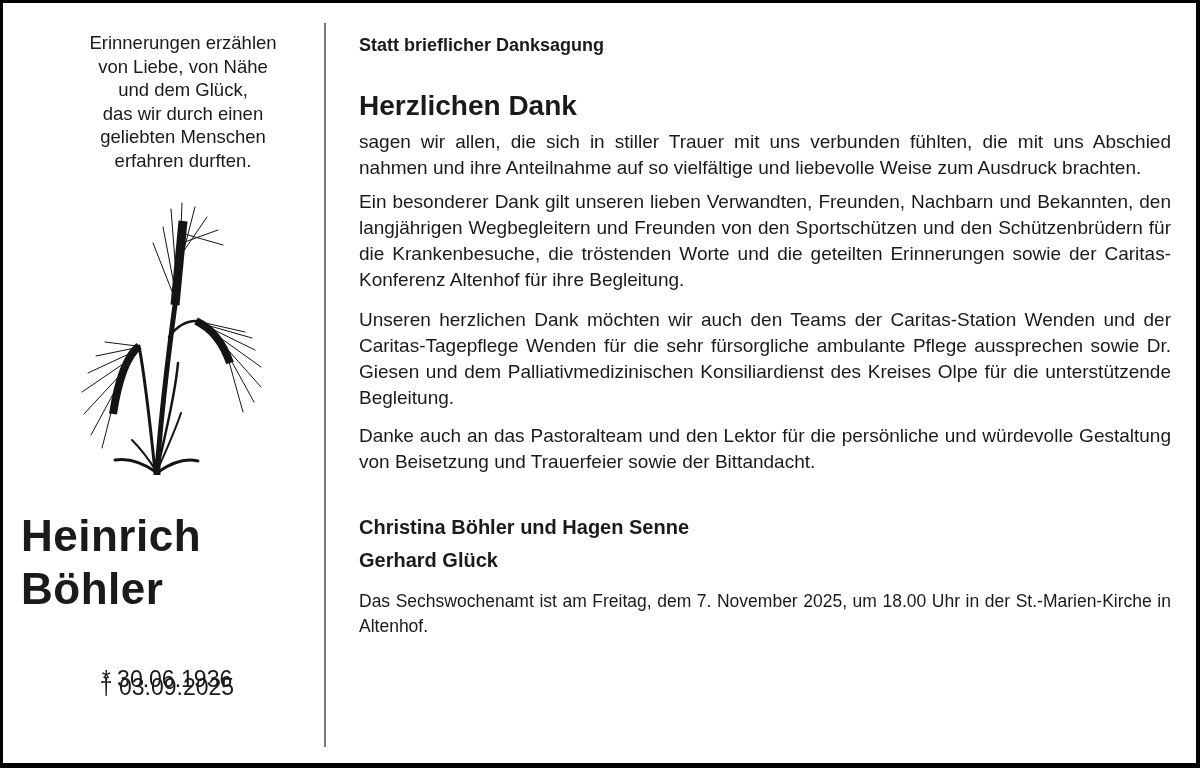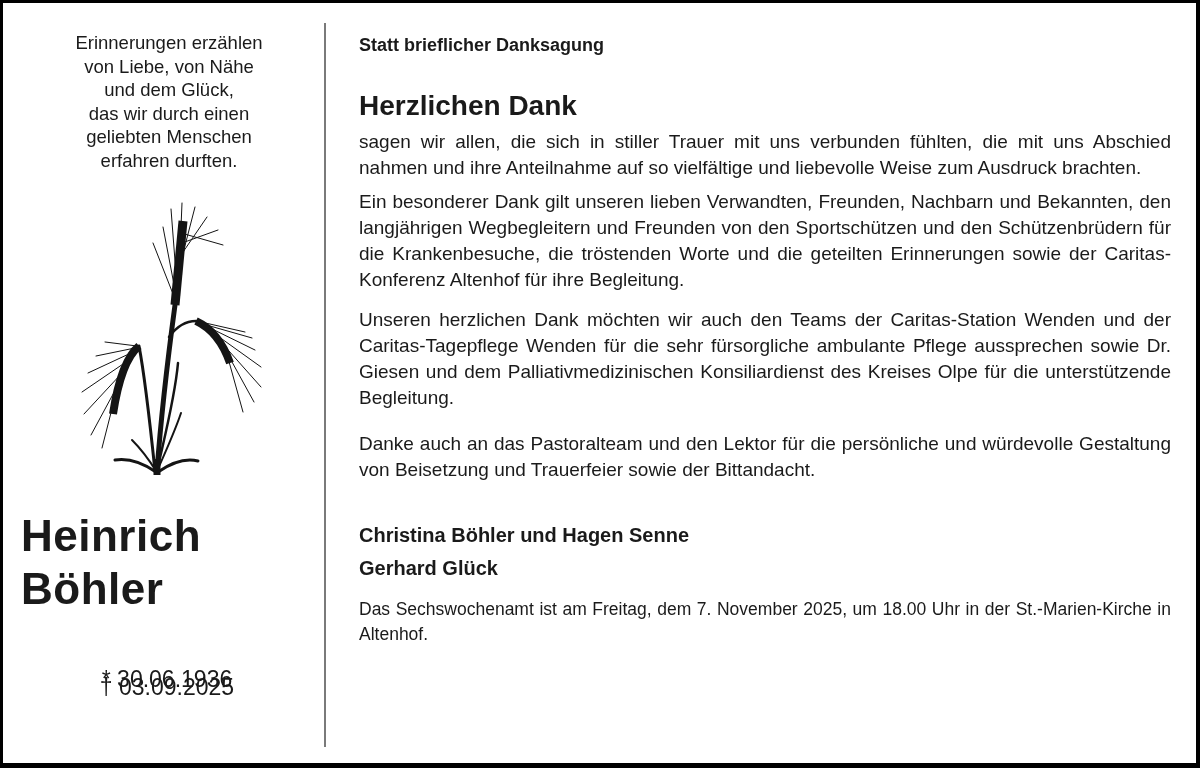--- a/index.html
+++ b/index.html
@@ -12,21 +12,21 @@
     height: 768px;
     background: #ffffff;
     border: solid #000000;
     border-width: 3px 4px 5px 3px;
     overflow: hidden;
   }
 
   
   .left-col-poem {
     position: absolute;
-    left: 20px; top: 28px; width: 292px;
+    left: 34px; top: 28px; width: 292px;
     text-align: center;
     font-size: 18.5px;
     line-height: 23.5px;
     color: #1a1a1a;
   }
   .wheat-wrap {
     position: absolute;
     left: 62px; top: 192px;
     width: 205px; height: 282px;
   }
@@ -74,21 +74,21 @@
     line-height: 34px;
   }
   .body-par {
     font-size: 19px;
     line-height: 26px;
     text-align: justify;
   }
   .par-1 { margin-top: 6px; }
   .par-2 { margin-top: 8px; }
   .par-3 { margin-top: 14px; }
-  .par-4 { margin-top: 20px; }
+  .par-4 { margin-top: 12px; }
   .signatory {
     font-size: 20px;
     font-weight: bold;
     line-height: 25px;
   }
   .sig-1 { margin-top: 40px; }
   .sig-2 { margin-top: 8px; }
   .place-date {
     margin-top: 23px;
     font-size: 21px;

